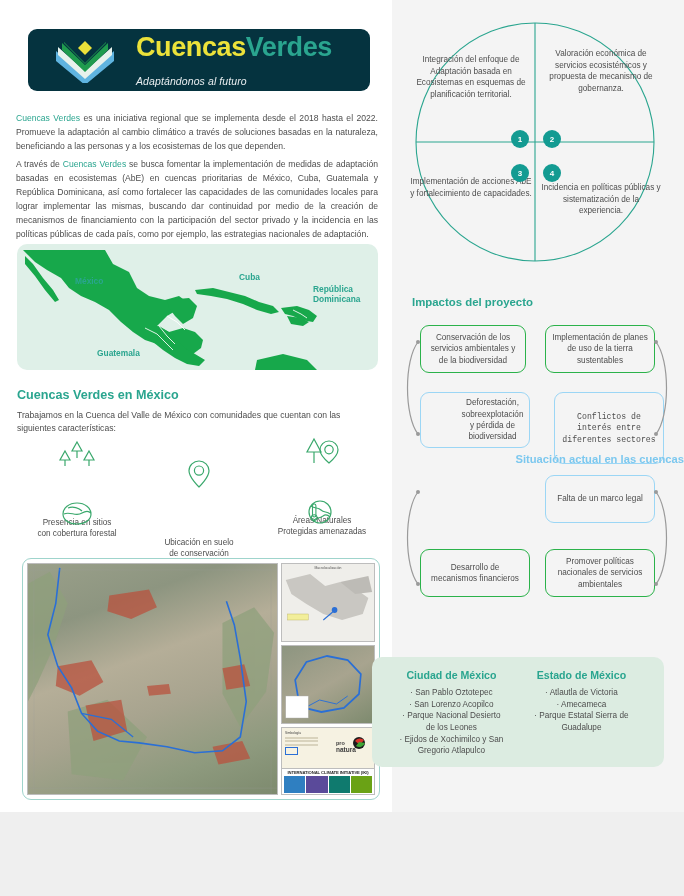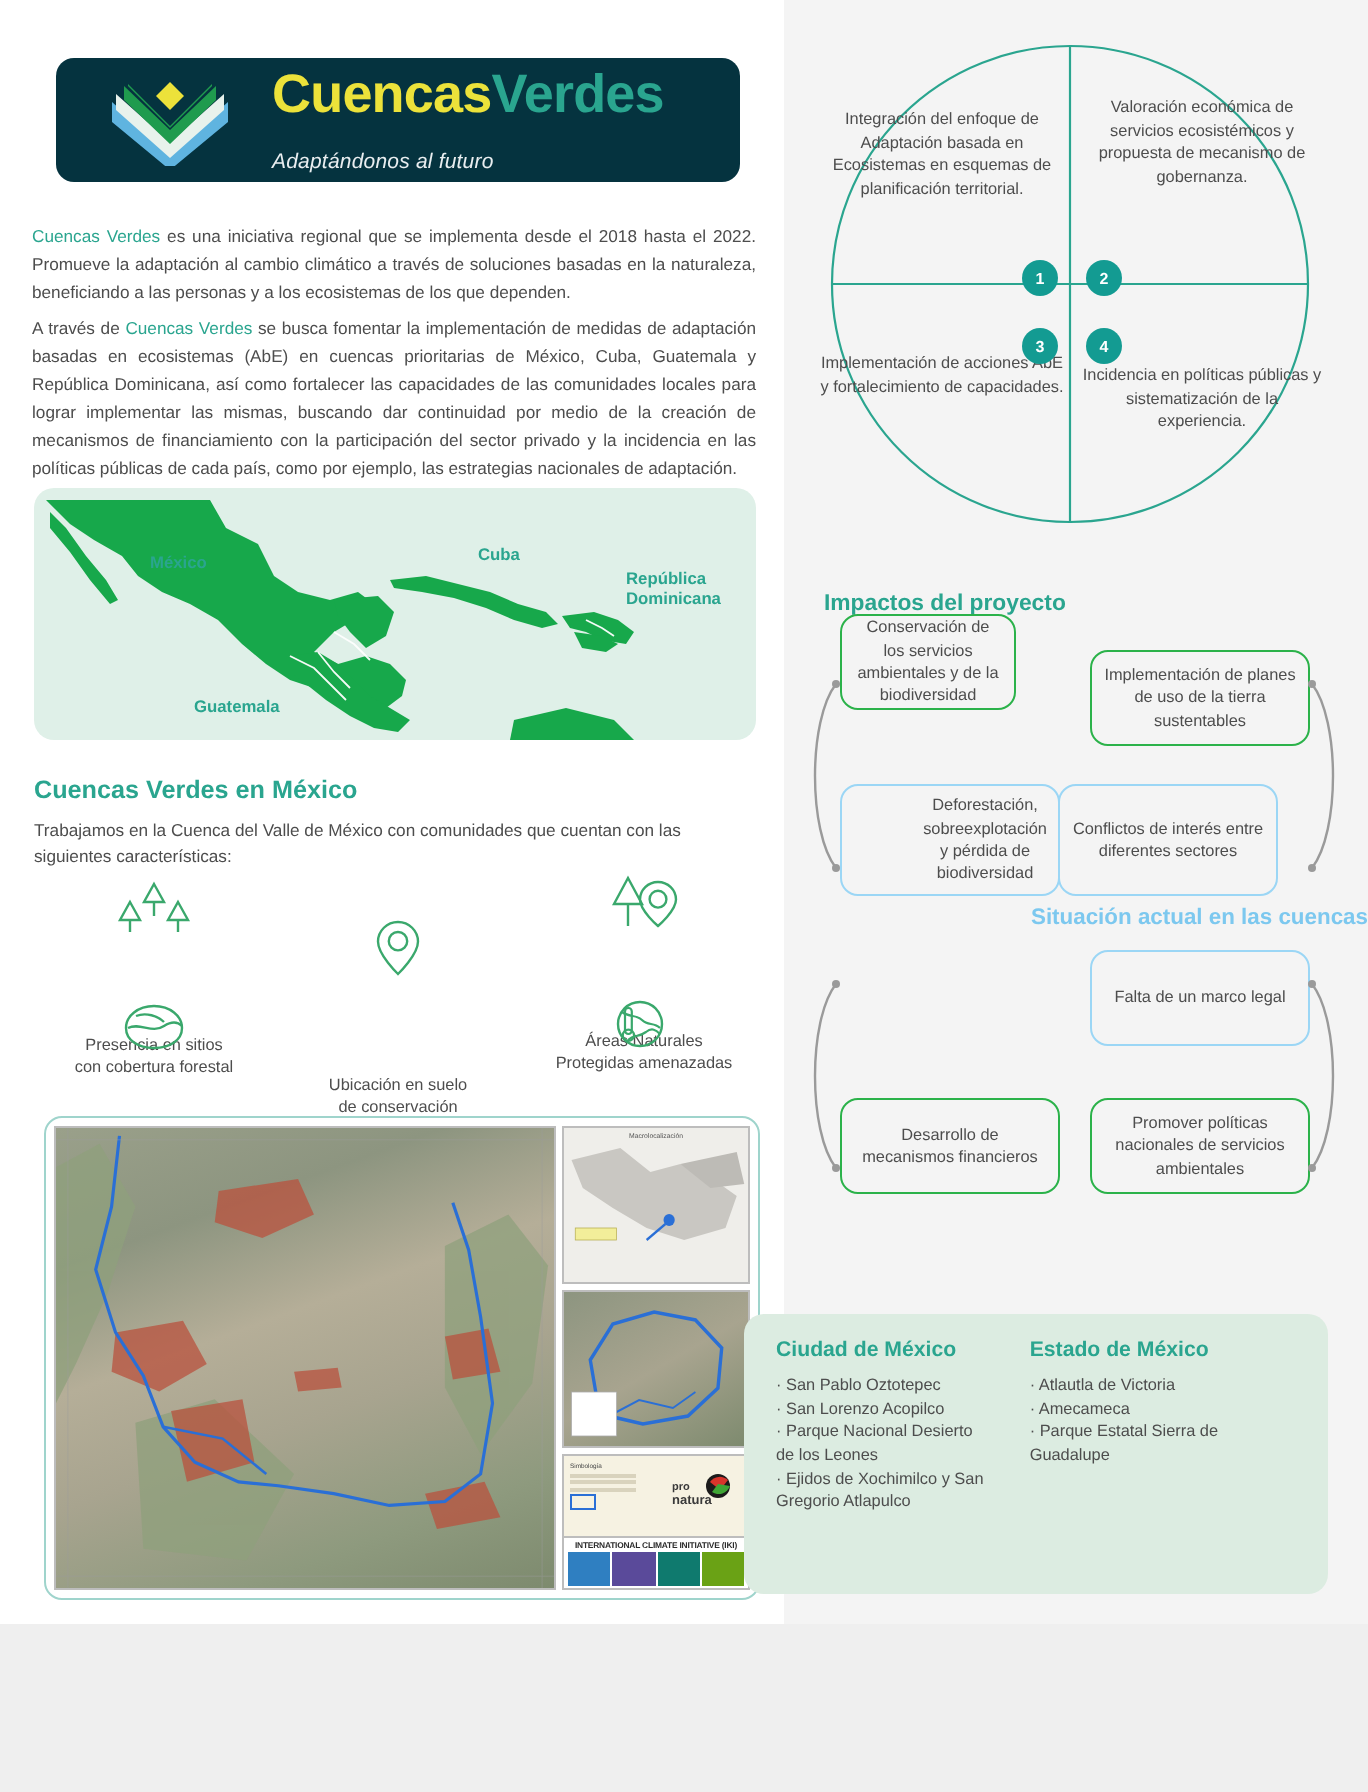--- a/index.html
+++ b/index.html
@@ -124,35 +124,35 @@
     font-size: 11.2px; font-weight: bold; color: #7cc8ef;
   }
   .fbox {
     position: absolute; border-radius: 9px; background: #f4f4f4;
     display: flex; align-items: center; justify-content: center; text-align: center;
     font-size: 8.2px; line-height: 1.4; color: #4d4d4d; padding: 3px 6px;
   }
   .green { border: 1.4px solid #2bb24a; }
   .blue  { border: 1.4px solid #9bd6f5; }
 
-  .g1 { left: 420px; top: 307px; width: 88px; height: 48px; }
+  .g1 { left: 420px; top: 325px; width: 106px; height: 48px; }
   .g2 { left: 545px; top: 325px; width: 110px; height: 48px; }
   .g3 { left: 420px; top: 392px; width: 110px; height: 56px; padding-left: 41px; }
-  .g4 { left: 529px; top: 392px; width: 110px; height: 56px; }
+  .g4 { left: 554px; top: 392px; width: 110px; height: 72px; font-family: Liberation Mono, monospace; }
   .g5 { left: 420px; top: 475px; width: 110px; height: 48px; }
   .g6 { left: 545px; top: 475px; width: 110px; height: 48px; }
   .g7 { left: 420px; top: 549px; width: 110px; height: 48px; }
   .g8 { left: 545px; top: 549px; width: 110px; height: 48px; }
 
   .arc { position: absolute; }
 
   
   .loc-card {
-    position: absolute; left: 372px; top: 657px; width: 292px; height: 140px;
-    background: #dcece1; border-radius: 10px; padding: 12px 16px; display: flex;
+    position: absolute; left: 372px; top: 657px; width: 292px; height: 110px;
+    background: #dcece1; border-radius: 10px; padding: 12px 16px; display: flex; text-align: center;
   }
   .loc-col { flex: 1; }
   .loc-col.b { flex: 1.05; }
   .loc-h { font-size: 10.6px; font-weight: bold; color: #2aa58f; margin-bottom: 6px; }
   .loc-li { font-size: 8.2px; line-height: 1.42; color: #4d4d4d; }
 
   
   .footer { position: absolute; left: 0; top: 812px; width: 684px; height: 84px; background: #efefef; }
 </style>
 </head>

